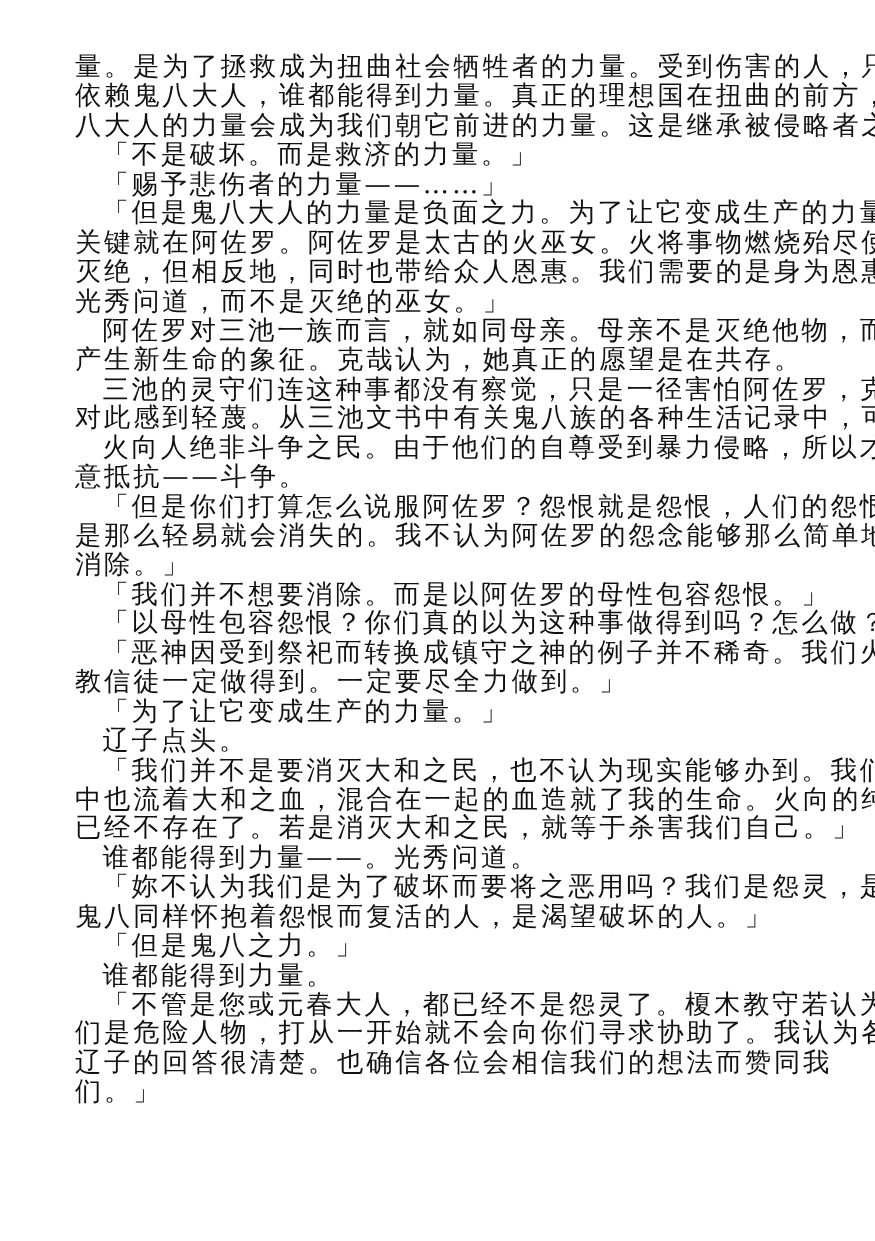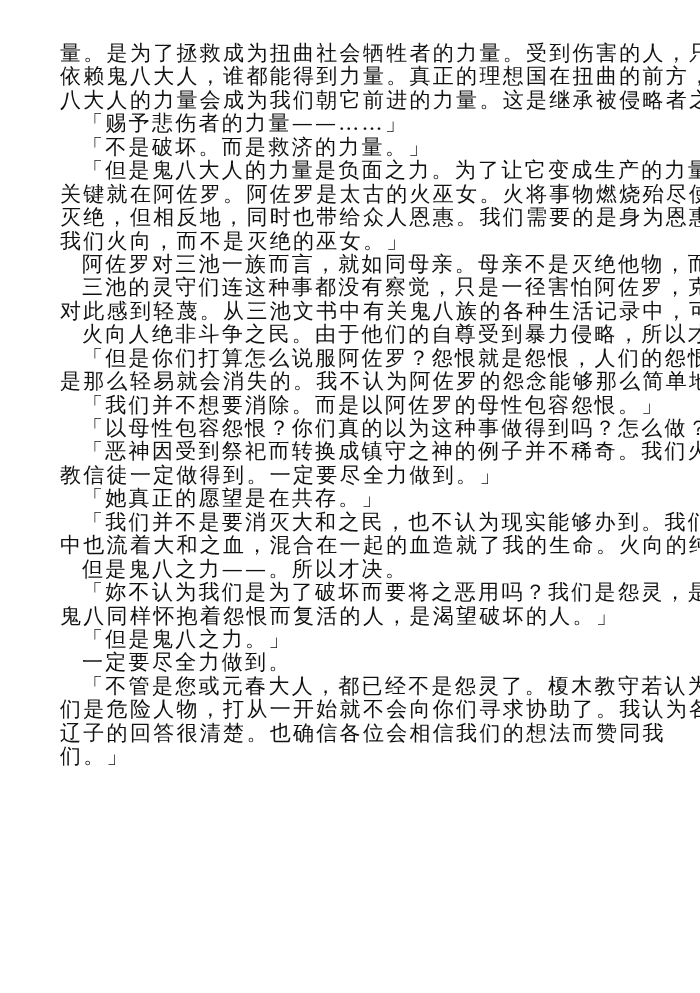--- a/index.html
+++ b/index.html
@@ -33,41 +33,46 @@
       padding-left: 22px;
     }
   </style>
 </head>
 <body>
 
 <div class="page">
   <span class="line">量。是为了拯救成为扭曲社会牺牲者的力量。受到伤害的人，只要</span>
   <span class="line">依赖鬼八大人，谁都能得到力量。真正的理想国在扭曲的前方，鬼</span>
   <span class="line">八大人的力量会成为我们朝它前进的力量。这是继承被侵略者之血</span>
+  <span class="line indent">「不是破坏。而是救济的力量。」</span>
   <span class="line indent">「赐予悲伤者的力量——……」</span>
-  <span class="line indent">「不是破坏。而是救济的力量。」</span>
   <span class="line indent">「但是鬼八大人的力量是负面之力。为了让它变成生产的力量，</span>
   <span class="line">关键就在阿佐罗。阿佐罗是太古的火巫女。火将事物燃烧殆尽使之</span>
   <span class="line">灭绝，但相反地，同时也带给众人恩惠。我们需要的是身为恩惠巫</span>
-  <span class="line">我们火向，而不是灭绝的巫女。」</span>
+  <span class="line">光秀问道，而不是灭绝的巫女。」</span>
   <span class="line indent">阿佐罗对三池一族而言，就如同母亲。母亲不是灭绝他物，而是</span>
+  <span class="line">产生新生命的象征。克哉认为，她真正的愿望是在共存。</span>
   <span class="line indent">三池的灵守们连这种事都没有察觉，只是一径害怕阿佐罗，克哉</span>
   <span class="line">对此感到轻蔑。从三池文书中有关鬼八族的各种生活记录中，可以</span>
   <span class="line indent">火向人绝非斗争之民。由于他们的自尊受到暴力侵略，所以才决</span>
+  <span class="line">意抵抗——斗争。</span>
   <span class="line indent">「但是你们打算怎么说服阿佐罗？怨恨就是怨恨，人们的怨恨不</span>
   <span class="line">是那么轻易就会消失的。我不认为阿佐罗的怨念能够那么简单地就</span>
+  <span class="line">消除。」</span>
   <span class="line indent">「我们并不想要消除。而是以阿佐罗的母性包容怨恨。」</span>
   <span class="line indent">「以母性包容怨恨？你们真的以为这种事做得到吗？怎么做？」</span>
   <span class="line indent">「恶神因受到祭祀而转换成镇守之神的例子并不稀奇。我们火向</span>
   <span class="line">教信徒一定做得到。一定要尽全力做到。」</span>
-  <span class="line indent">「她真正的愿望是在共存。」</span>
+  <span class="line indent">「为了让它变成生产的力量。」</span>
+  <span class="line indent">辽子点头。</span>
   <span class="line indent">「我们并不是要消灭大和之民，也不认为现实能够办到。我们当</span>
   <span class="line">中也流着大和之血，混合在一起的血造就了我的生命。火向的纯血</span>
-  <span class="line indent">但是鬼八之力——。所以才决。</span>
+  <span class="line">已经不存在了。若是消灭大和之民，就等于杀害我们自己。」</span>
+  <span class="line indent">谁都能得到力量——。光秀问道。</span>
   <span class="line indent">「妳不认为我们是为了破坏而要将之恶用吗？我们是怨灵，是与</span>
   <span class="line">鬼八同样怀抱着怨恨而复活的人，是渴望破坏的人。」</span>
   <span class="line indent">「但是鬼八之力。」</span>
-  <span class="line indent">一定要尽全力做到。</span>
+  <span class="line indent">谁都能得到力量。</span>
   <span class="line indent">「不管是您或元春大人，都已经不是怨灵了。榎木教守若认为你</span>
   <span class="line">们是危险人物，打从一开始就不会向你们寻求协助了。我认为各位</span>
   <span class="line">辽子的回答很清楚。也确信各位会相信我们的想法而赞同我</span>
   <span class="line">们。」</span>
 </div>
 
 </body></html>

